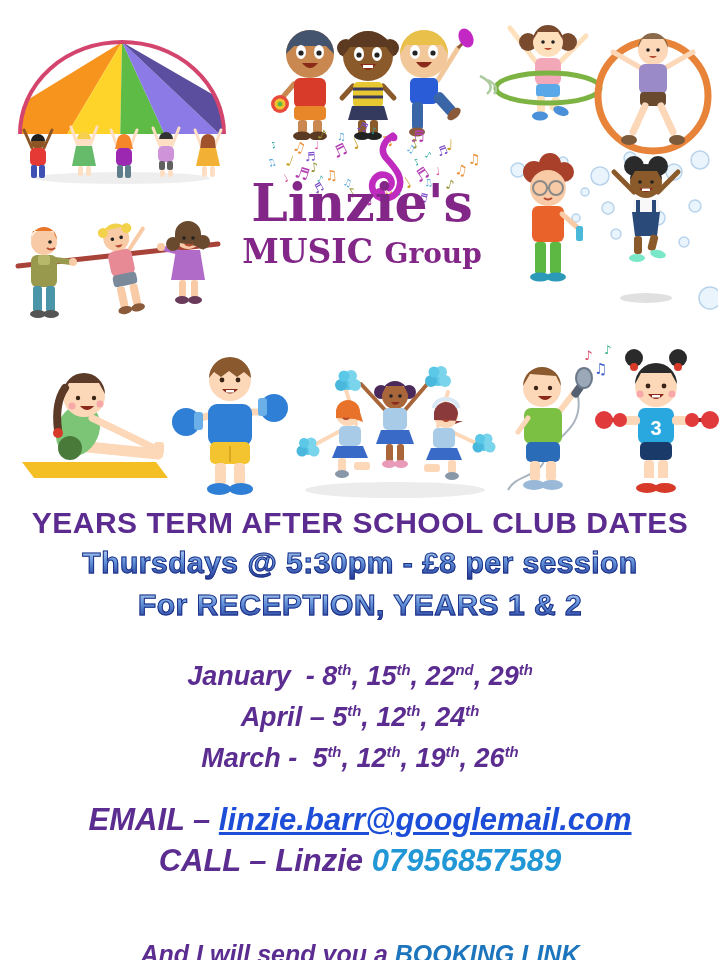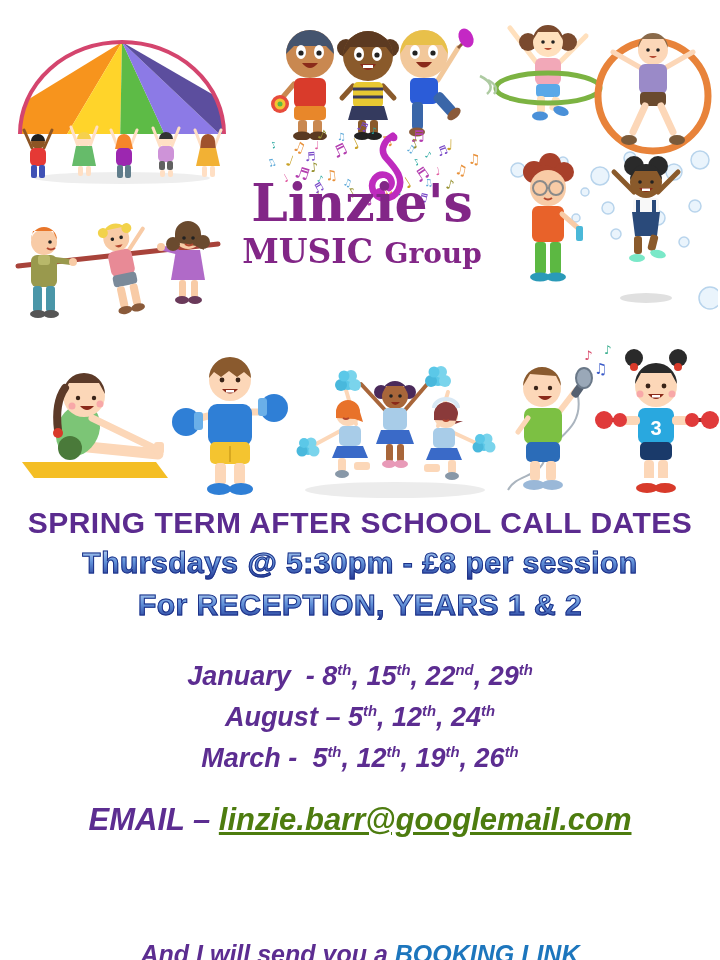--- a/index.html
+++ b/index.html
@@ -22,21 +22,21 @@
   .wordart-wrap2{top:588px;text-align:center;}
   .wordart{display:inline-block;font-size:30px;font-weight:800;letter-spacing:0.5px;
     background:linear-gradient(180deg,#BDD8F4 4%,#5F8FD8 48%,#253A96 96%);
     -webkit-background-clip:text;background-clip:text;color:transparent;
     -webkit-text-stroke:1px #1d3187;}
   .schedule{position:absolute;left:0;top:650px;width:720px;text-align:center;
     font-size:27px;font-weight:bold;font-style:italic;color:#5C2D91;}
   .date-row{height:41px;line-height:41px;white-space:pre-wrap;}
   sup{font-size:0.55em;vertical-align:super;}
   .contact-email{top:802px;font-size:31px;font-weight:bold;font-style:italic;color:#5C2D91;}
-  .contact-email a{color:#4d7c0f;text-decoration:underline;cursor:pointer;}
+  .contact-email a{color:#1d4ed8;text-decoration:underline;cursor:pointer;}
   .contact-call{top:843px;font-size:31px;font-weight:bold;font-style:italic;color:#5C2D91;}
   .contact-call .phone{color:#2197D6;font-style:italic;}
   .footer-line{top:940px;font-size:25px;font-weight:bold;font-style:italic;color:#5C2D91;}
   .footer-line .hl{color:#1D76BD;}
 </style>
 </head>
 <body>
 
 <div class="flyer">
 
@@ -536,35 +536,38 @@
     </g>
     <rect x="46" y="106" width="32" height="18" rx="5" fill="#1A3A6A"></rect>
     <rect x="50" y="124" width="10" height="22" rx="4" fill="#FCD7B8"></rect>
       <rect x="64" y="124" width="10" height="22" rx="4" fill="#FCD7B8"></rect>
     <rect x="50" y="142" width="10" height="6" fill="#ffffff"></rect>
       <rect x="64" y="142" width="10" height="6" fill="#ffffff"></rect>
     <ellipse cx="53" cy="152" rx="11" ry="5" fill="#D83A2A"></ellipse>
       <ellipse cx="71" cy="152" rx="11" ry="5" fill="#D83A2A"></ellipse>
   </svg>
 
-  <div class="tline headline">SPRING TERM AFTER SCHOOL CALL DATES</div>
+  <div class="tline headline">YEARS TERM AFTER SCHOOL CLUB DATES</div>
   <div class="tline wordart-wrap1">
     <span class="wordart">Thursdays @ 5:30pm - £8 per session</span>
   </div>
   <div class="tline wordart-wrap2">
     <span class="wordart">For RECEPTION, YEARS 1 &amp; 2</span>
   </div>
 
   <div class="schedule">
     <div class="date-row"><span>January  - </span><span>8<sup>th</sup></span>, <span>15<sup>th</sup></span>, <span>22<sup>nd</sup></span>, <span>29<sup>th</sup></span></div>
-    <div class="date-row"><span>August – </span><span>5<sup>th</sup></span>, <span>12<sup>th</sup></span>, <span>24<sup>th</sup></span></div>
+    <div class="date-row"><span>April – </span><span>5<sup>th</sup></span>, <span>12<sup>th</sup></span>, <span>24<sup>th</sup></span></div>
     <div class="date-row"><span>March -  </span><span>5<sup>th</sup></span>, <span>12<sup>th</sup></span>, <span>19<sup>th</sup></span>, <span>26<sup>th</sup></span></div>
   </div>
 
   <div class="tline contact-email">
     <span>EMAIL – </span><a>linzie.barr@googlemail.com</a>
   </div>
+  <div class="tline contact-call">
+    <span>CALL – Linzie </span><span class="phone">07956857589</span>
+  </div>
 
   <div class="tline footer-line">
     <span>And I will send you a </span><span class="hl">BOOKING LINK</span>
   </div>
 
 </div>
 
 </body></html>

